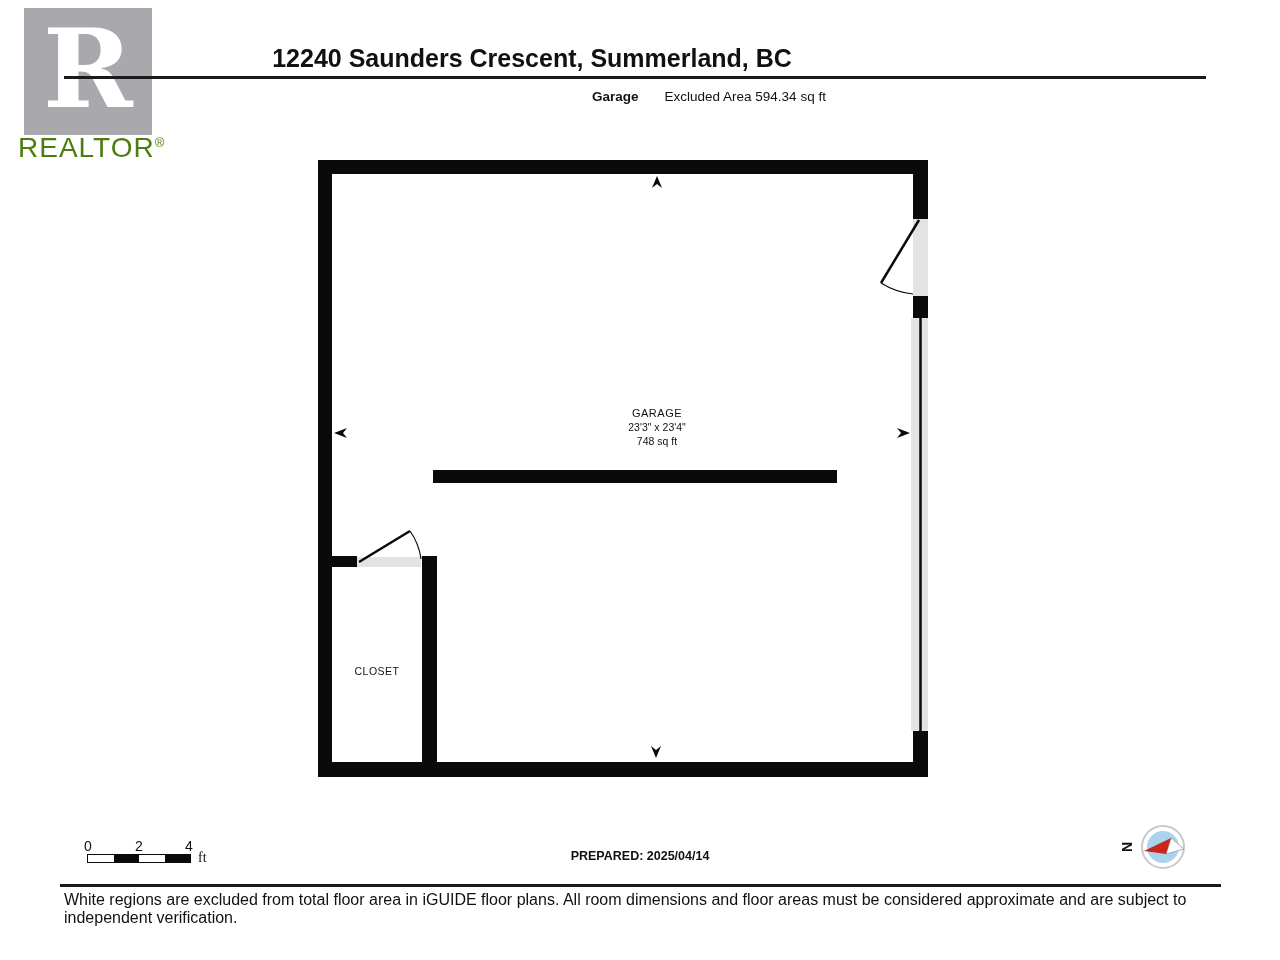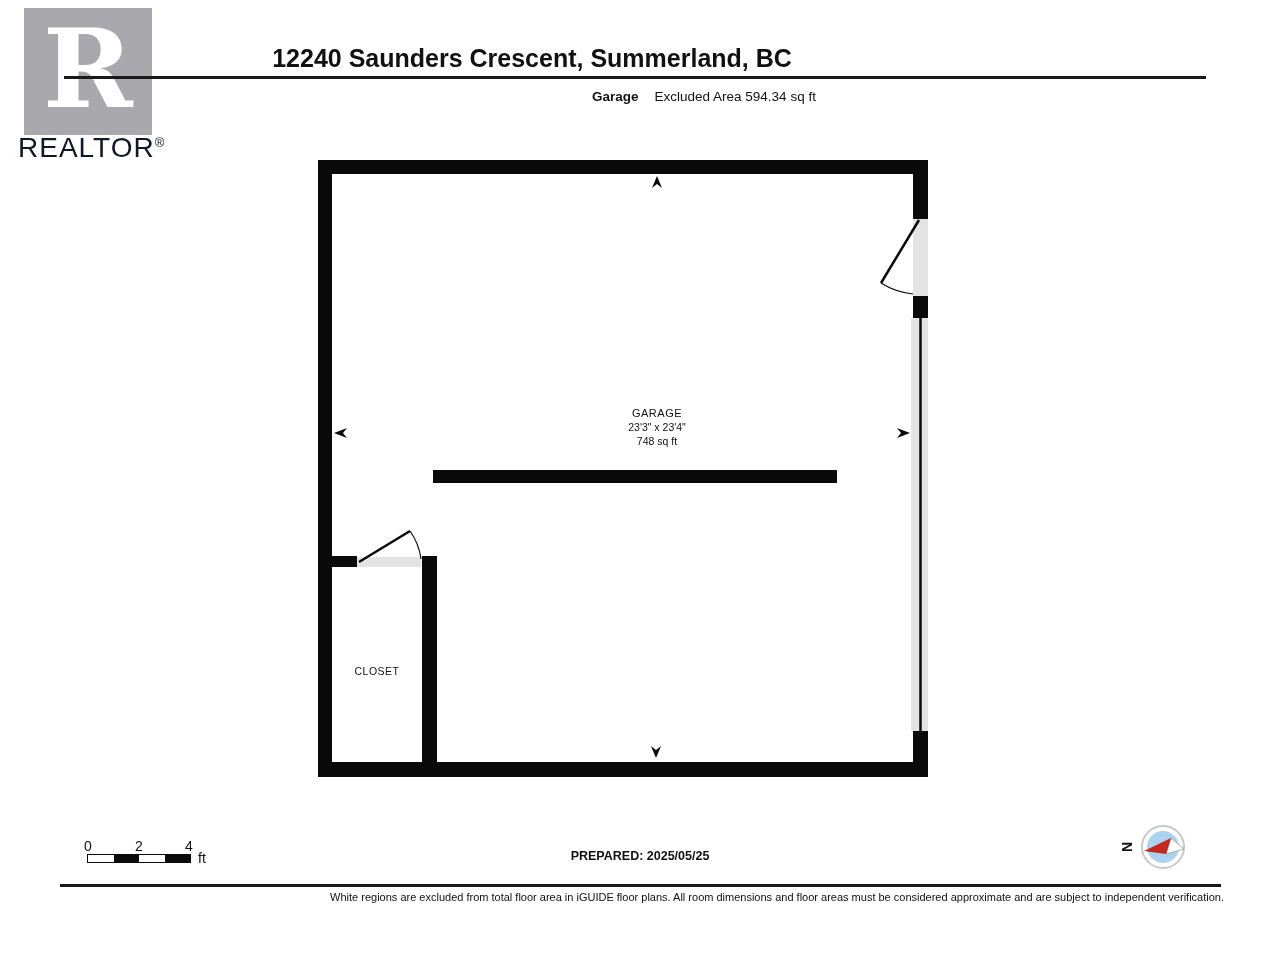--- a/index.html
+++ b/index.html
@@ -4,48 +4,48 @@
 <style>
   html,body{margin:0;padding:0;background:#ffffff;}
   body{width:1280px;height:960px;position:relative;overflow:hidden;
        font-family:"Liberation Sans", sans-serif;color:#111;}
   .abs{position:absolute;}
   
   .logo-box{left:24px;top:8px;width:128px;height:127px;background:#a9a9ad;z-index:1;
             display:flex;align-items:center;justify-content:center;}
   .logo-letter{color:#ffffff;font-family:"DejaVu Serif",serif;font-weight:bold;
                font-size:108px;line-height:1;margin-top:-6px;}
-  .logo-word{left:18px;top:132px;color:#0f172a;font-size:28px;letter-spacing:1px;z-index:1;}
+  .logo-word{left:18px;top:132px;color:#4d7c0f;font-size:28px;letter-spacing:1px;z-index:1;}
   .logo-word sup{font-size:13px;}
   .page-title{left:0;top:44px;width:1064px;text-align:center;font-size:25px;font-weight:bold;}
   .header-rule{left:64px;top:76px;width:1142px;height:3px;background:#1a1a1a;z-index:2;}
   .subtitle{left:592px;top:88px;height:17px;display:flex;align-items:center;font-size:13.5px;}
   .subtitle .flab{font-weight:bold;}
-  .subtitle .anote{margin-left:16px;}
+  .subtitle .anote{margin-left:26px;}
   
   .wall{background:#0a0a0a;position:absolute;}
   .opening{background:#e3e3e3;position:absolute;}
   .plan-svg{left:0;top:0;width:1280px;height:960px;z-index:6;pointer-events:none;}
   .room-label{left:557px;top:406px;width:200px;text-align:center;line-height:14px;}
   .room-name{font-size:11px;letter-spacing:.5px;}
   .room-dims,.room-area{font-size:10.5px;}
   .closet-label{left:327px;top:657px;width:100px;text-align:center;
                 font-size:10.5px;letter-spacing:.5px;margin-top:8px;}
   
   .scale-num{top:838px;width:16px;text-align:center;font-size:14px;}
   .scale-bar{left:87px;top:854px;width:104px;height:9px;border:1px solid #0a0a0a;
              box-sizing:border-box;display:flex;}
   .scale-bar div{flex:1;}
   .sb-w{background:#ffffff;} .sb-b{background:#0a0a0a;}
-  .scale-unit{left:198px;top:850px;font-size:14px;}
+  .scale-unit{left:198px;top:850px;font-size:14px;font-family:Liberation Serif, serif;}
   .prepared{left:0;top:849px;width:1280px;text-align:center;font-size:12.5px;font-weight:bold;}
   .north-label{left:1122px;top:839px;font-size:14px;font-weight:bold;
                transform:rotate(-90deg);}
   .footer-rule{left:60px;top:884px;width:1161px;height:3px;background:#1a1a1a;}
-  .disclaimer{left:64px;top:891px;width:1160px;font-size:11px;text-align:right;}
+  .disclaimer{left:64px;top:891px;width:1160px;font-size:16px;}
 </style>
 </head>
 <body>
 
 <div class="abs logo-box">
   <span class="logo-letter">R</span>
 </div>
 <div class="abs logo-word"><span>REALTOR</span><sup>®</sup></div>
 
 <div class="abs page-title">12240 Saunders Crescent, Summerland, BC</div>
@@ -103,17 +103,17 @@
 <div class="abs scale-num" style="left:131px;">2</div>
 <div class="abs scale-num" style="left:181px;">4</div>
 <div class="abs scale-bar">
   <div class="sb-w"></div>
   <div class="sb-b"></div>
   <div class="sb-w"></div>
   <div class="sb-b"></div>
 </div>
 <div class="abs scale-unit">ft</div>
 
-<div class="abs prepared">PREPARED: 2025/05/25</div>
+<div class="abs prepared">PREPARED: 2025/04/14</div>
 <div class="abs north-label">N</div>
 
 <div class="abs footer-rule"></div>
 <div class="abs disclaimer">White regions are excluded from total floor area in iGUIDE floor plans. All room dimensions and floor areas must be considered approximate and are subject to independent verification.</div>
 
 </body></html>

